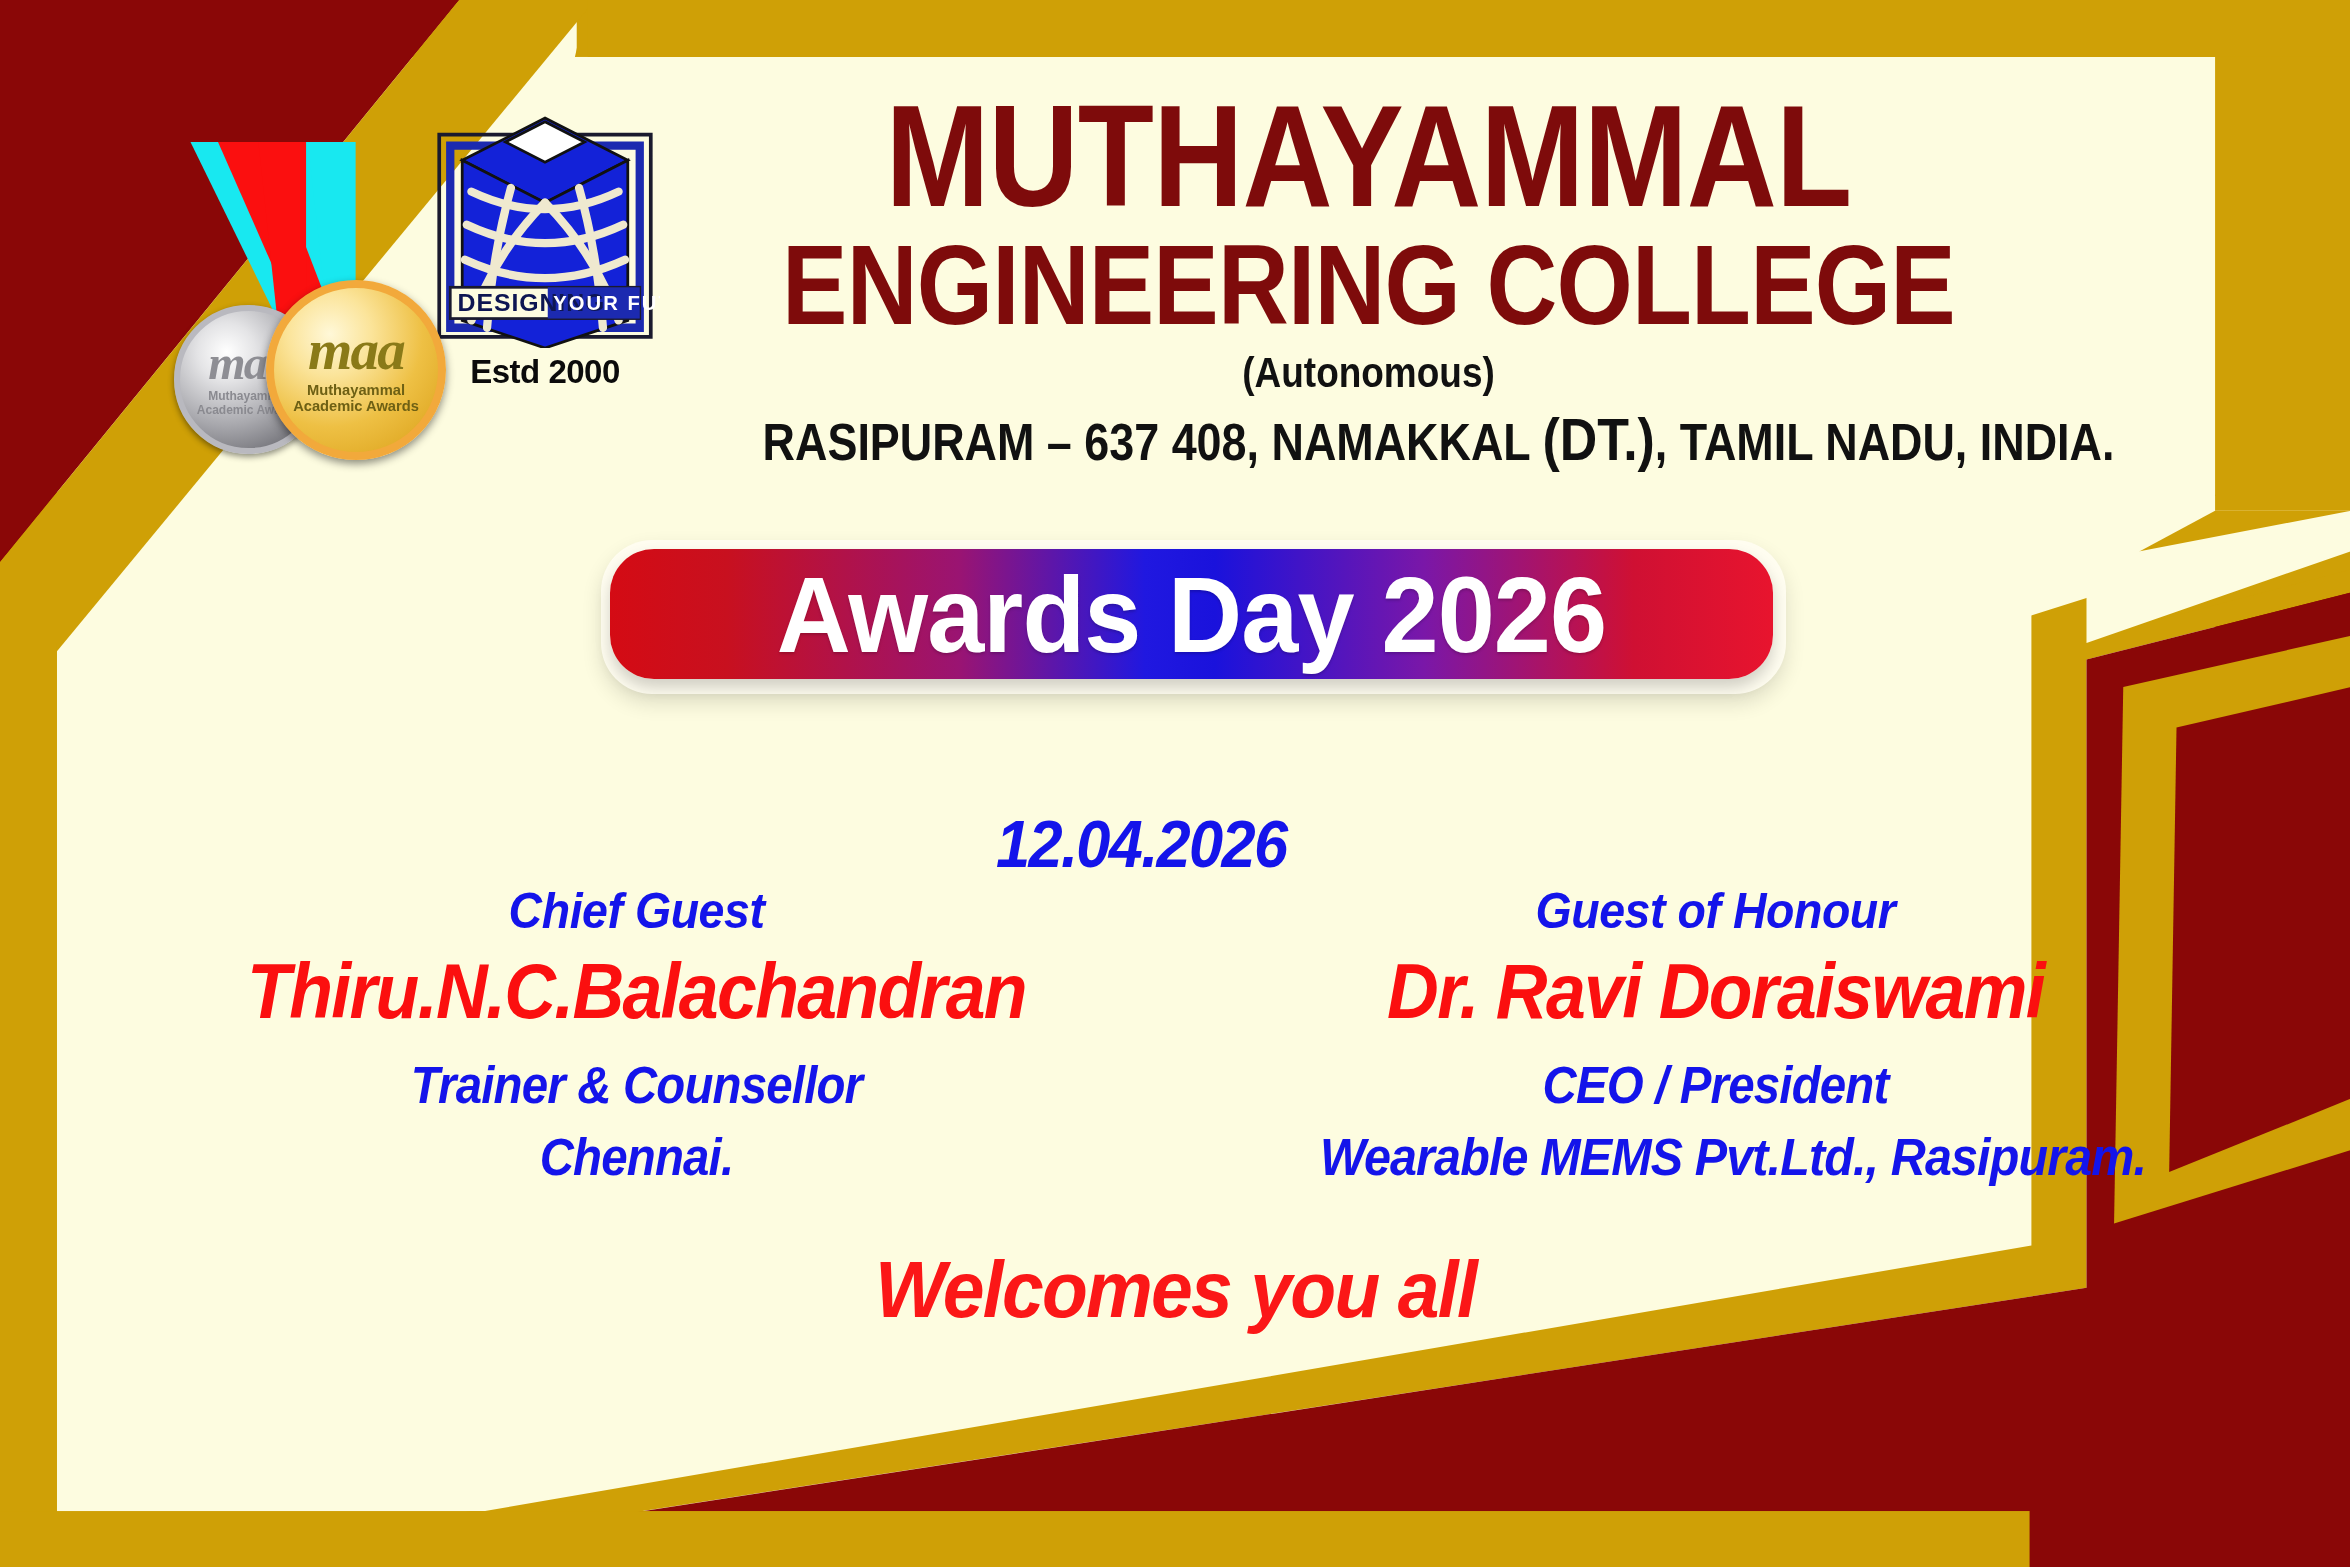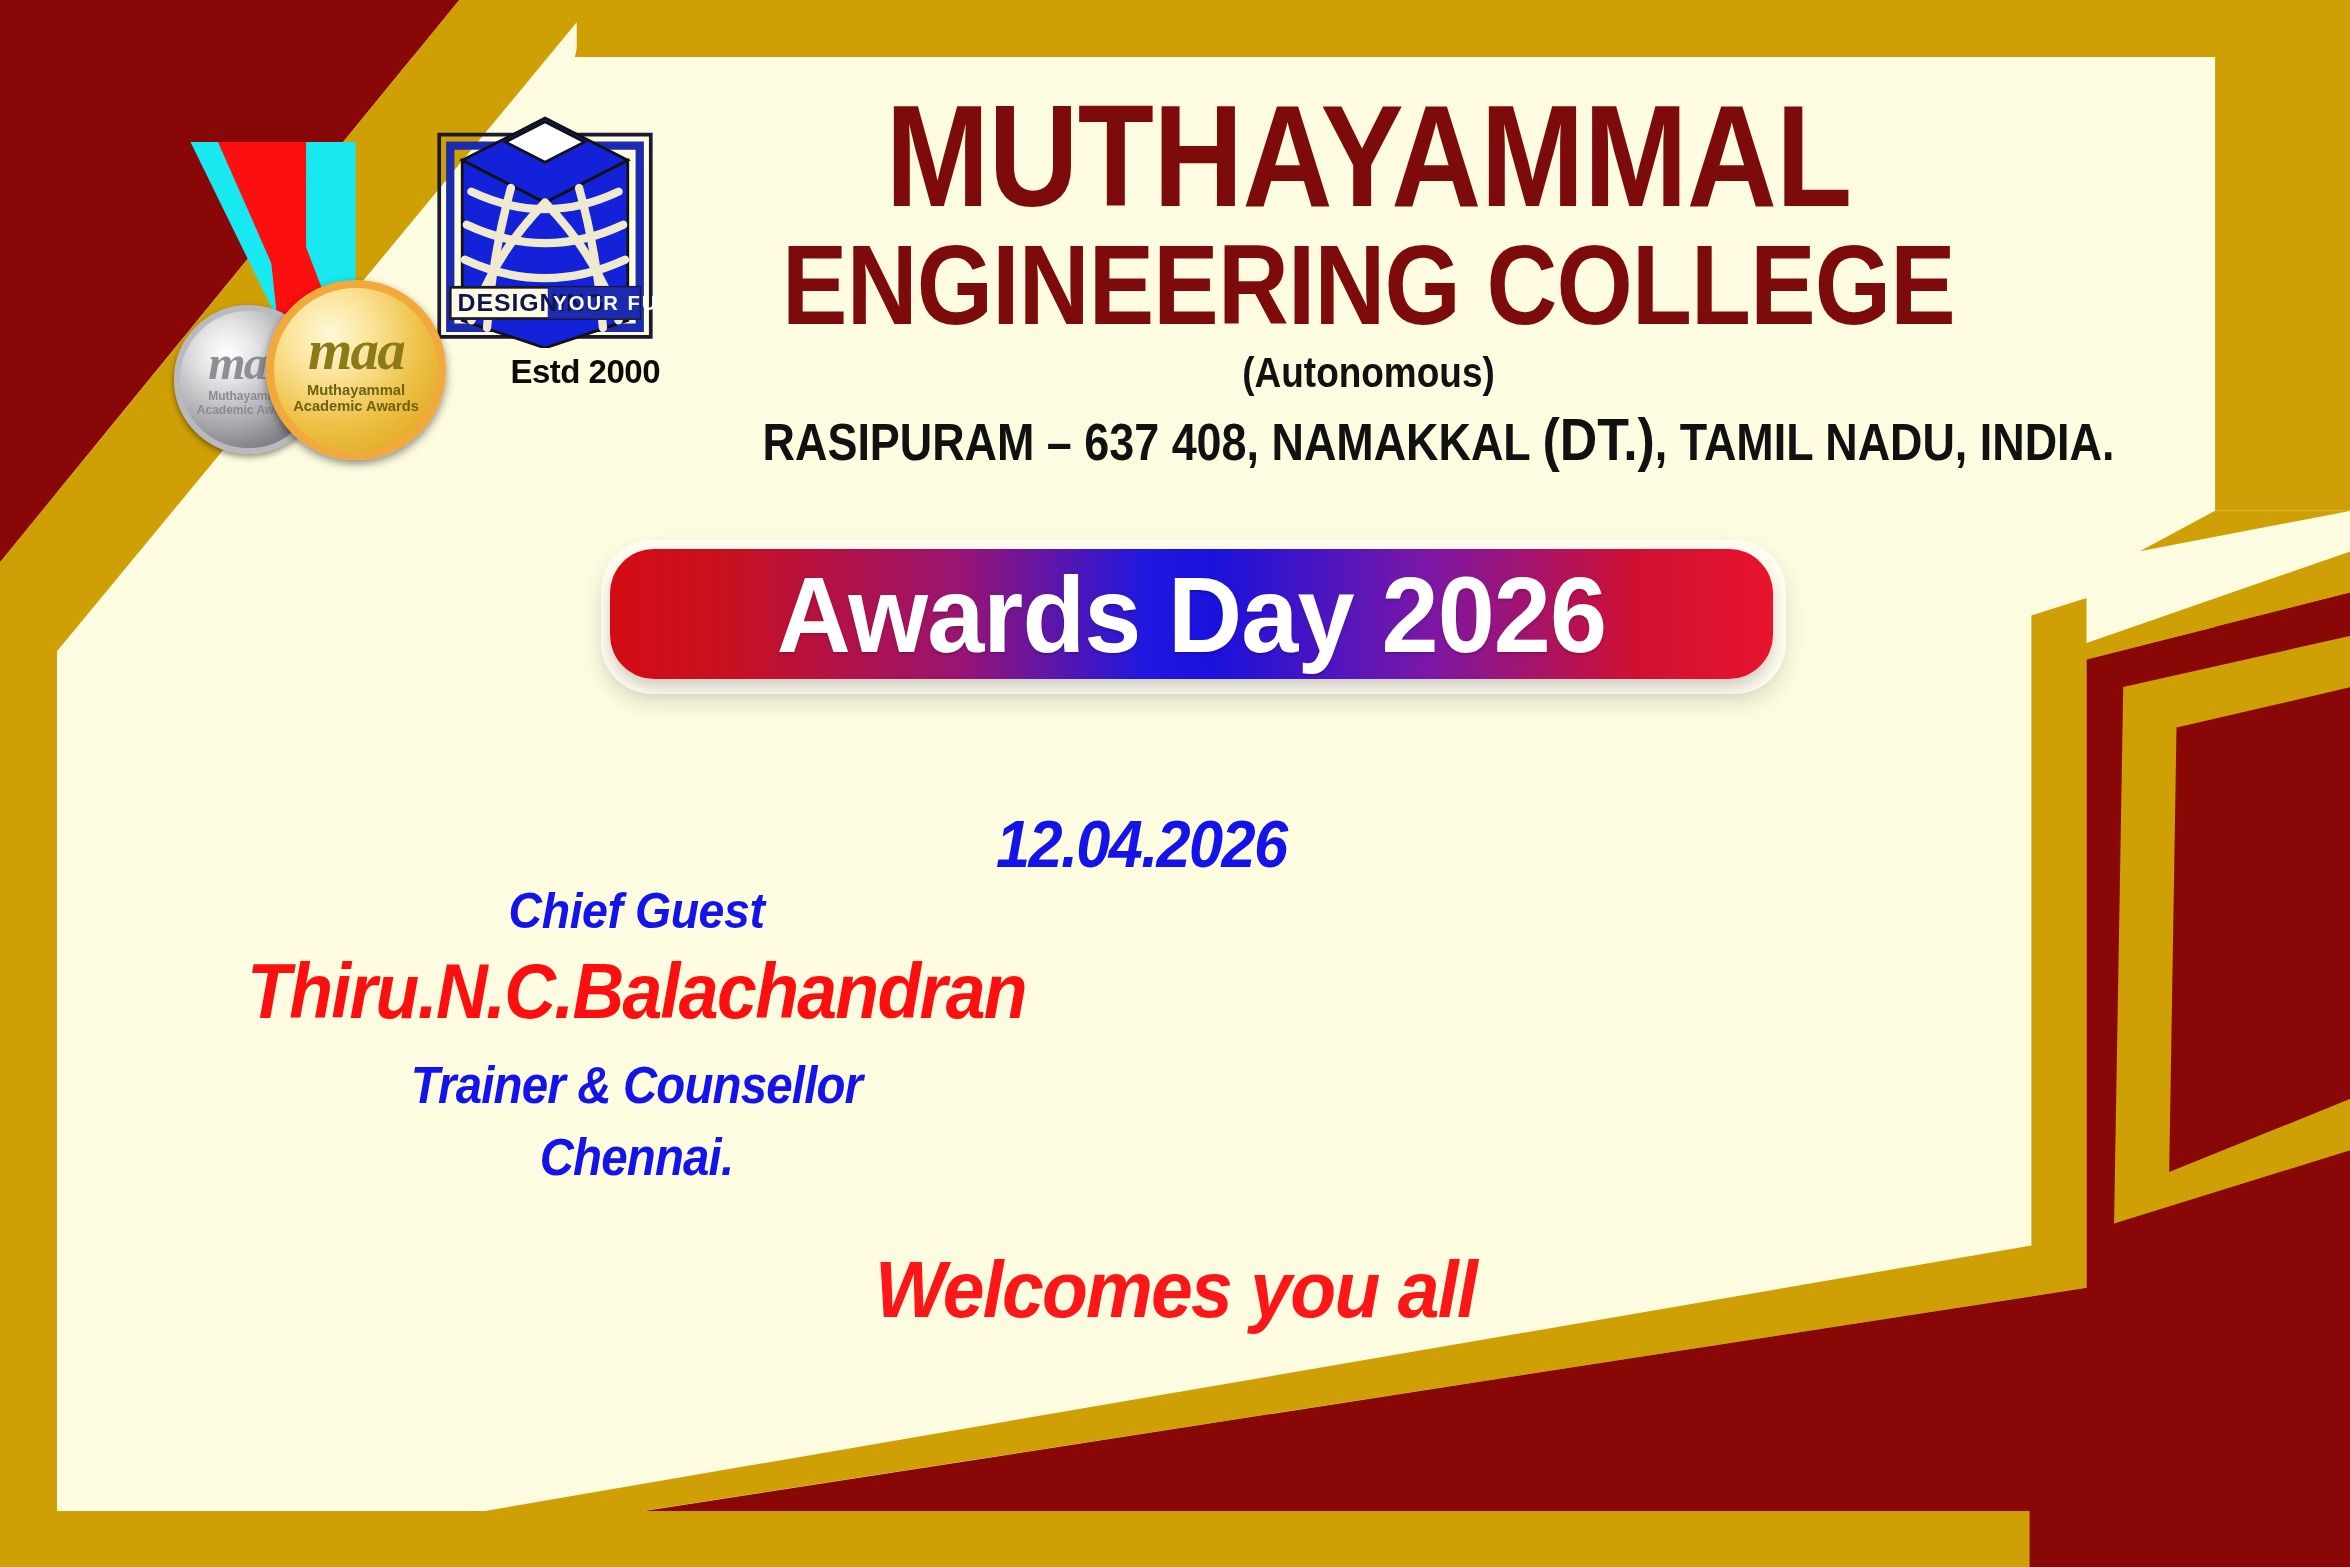--- a/index.html
+++ b/index.html
@@ -62,21 +62,21 @@
   .medal-gold .maa-sub{ font-size:14.7px; color:#6e6014; margin-top:1.8px; }
   .medal-silver .maa-sub{ font-size:12px; color:#8a8a90; margin-top:1.8px; }
 
   
   .logomark{
     position:absolute; left:430px; top:20px; width:230px; height:303px;
   }
   .logomark svg{ display:block; }
   .estd{
     position:absolute; left:0; top:246px; width:230px;
-    text-align:right;
+    text-align:center;
     font-weight:700; font-size:33px; color:#0b0b0b;
     letter-spacing:-0.5px;
   }
 
   
   .titleblock{
     position:absolute; left:680px; top:0; width:1377px; text-align:center;
   }
   .t1, .t2{
     color:#7e0b0b; font-weight:700;
@@ -302,18 +302,24 @@
 
   <div class="guests">
 
     <div class="guest-col guest-left">
       <div class="g-label">Chief Guest</div>
       <div class="g-name">Thiru.N.C.Balachandran</div>
       <div class="g-role">Trainer &amp; Counsellor</div>
       <div class="g-place">Chennai.</div>
     </div>
 
+    <div class="guest-col guest-right">
+      <div class="g-label">Guest of Honour</div>
+      <div class="g-name">Dr. Ravi Doraiswami</div>
+      <div class="g-role">CEO / President</div>
+      <div class="g-place">Wearable MEMS Pvt.Ltd., Rasipuram.</div>
+    </div>
   </div>
 
   <div class="welcome">Welcomes you all</div>
 
 </div>
 
 
 </body></html>

